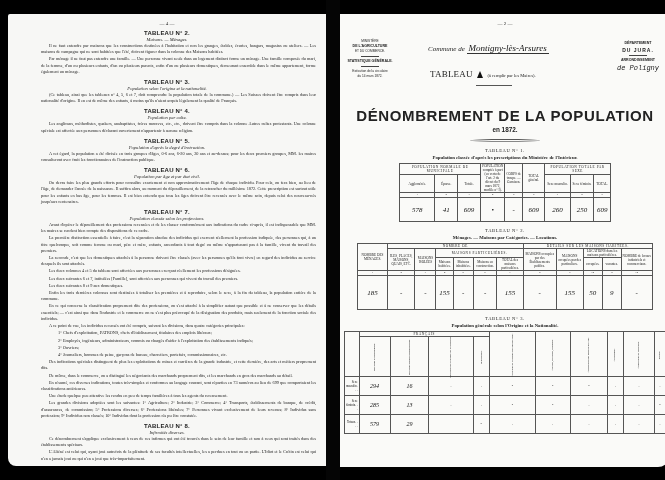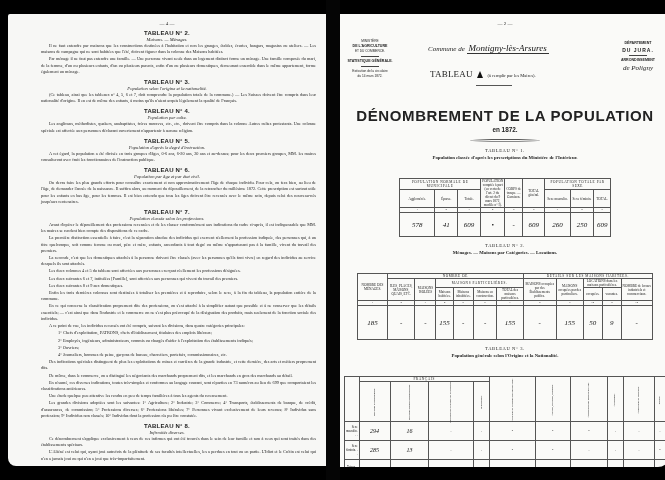--- a/index.html
+++ b/index.html
@@ -23,29 +23,29 @@
   .ministry .sm { font-weight: normal; font-size: 3.2px; }
   .rule-sm { width: 18px; height: 1px; background: #444; margin: 2px auto; }
   .commune { position: absolute; left: 88px; top: 22px; font-size: 7px; font-style: italic; }
   .commune .hand { font-family: "Liberation Serif", serif; font-style: italic; font-size: 9px; color: #111; border-bottom: 0.6px solid #333; padding: 0 2px; }
   .tableau-a { position: absolute; left: 90px; top: 48px; font-size: 9px; font-family: "Liberation Serif", serif; letter-spacing: 0.2px; }
   .tableau-a .small { font-size: 4.6px; letter-spacing: 0; }
   .tableau-a .tri { display: inline-block; width: 0; height: 0; border-left: 3.5px solid transparent; border-right: 3.5px solid transparent; border-bottom: 7px solid #111; vertical-align: -1px; margin: 0 2px; }
   .rule-a { position: absolute; left: 136px; top: 64px; width: 36px; height: 1px; background: #555; }
   .dept { position: absolute; right: 6px; top: 20px; width: 52px; text-align: center; font-family: "Liberation Sans", sans-serif; font-weight: bold; font-size: 3.6px; line-height: 5px; }
   .dept .jura { font-size: 5px; letter-spacing: 1px; margin-top: 2px; }
-  .dept .arr-val { font-family: Liberation Serif, serif; font-style: italic; font-weight: normal; font-size: 7px; margin-top: 3px; }
+  .dept .arr-val { font-family: Liberation Mono, monospace; font-style: italic; font-weight: normal; font-size: 7px; margin-top: 3px; }
 
   .big-title { text-align: center; font-family: "Liberation Sans", sans-serif; font-weight: bold; font-size: 15px; letter-spacing: 0.6px; margin-top: -4px; }
   .year { text-align: center; font-family: "Liberation Sans", sans-serif; font-weight: bold; font-size: 6.4px; margin-top: 2px; }
   .flourish { width: 70px; height: 3px; margin: 6px auto 0; border-top: 1px solid #555; border-bottom: 0.5px solid #888; border-radius: 50%; }
   .tn { text-align: center; font-size: 4.6px; letter-spacing: 0.6px; margin-top: 6px; }
   .tcap { text-align: center; font-size: 4.8px; font-weight: bold; margin-top: 2px; font-family: "Liberation Serif", serif; }
 
-  table.census { border-collapse: collapse; margin: 18px auto 0; border-radius: 9px; }
+  table.census { border-collapse: collapse; margin: 3px auto 0; border-radius: 9px; }
   table.census td, table.census th { border: 0.6px solid #555; font-weight: normal; text-align: center; vertical-align: middle; font-size: 3.4px; line-height: 4px; padding: 0 1px; font-family: "Liberation Serif", serif; }
   table.census { border: 1.6px solid #222; }
   table.census .num-row td { height: 4px; font-size: 2.8px; }
   table.census .val td { font-style: italic; font-size: 7px; color: #111; }
   table.census .grp { letter-spacing: 0.6px; }
 
   #t1 { width: 212px; }
   #t1 .val td { height: 24px; }
   #t2 { width: 296px; }
   #t2 .val td { height: 34px; }

